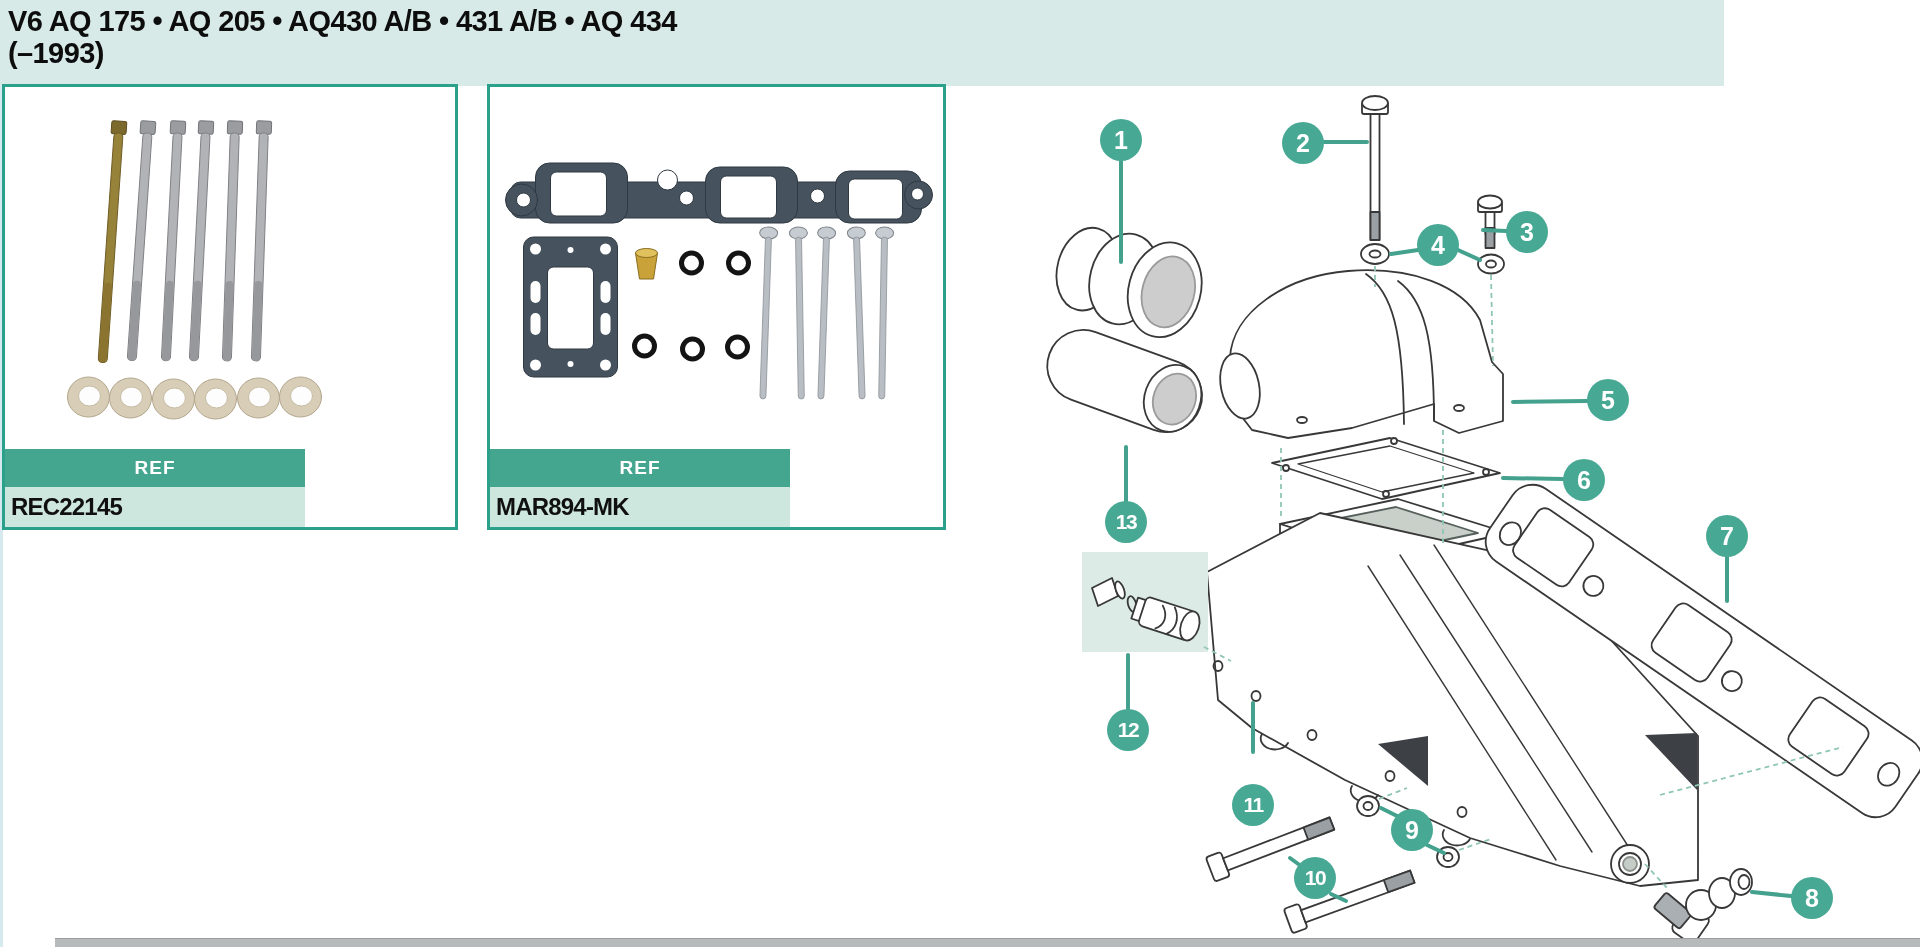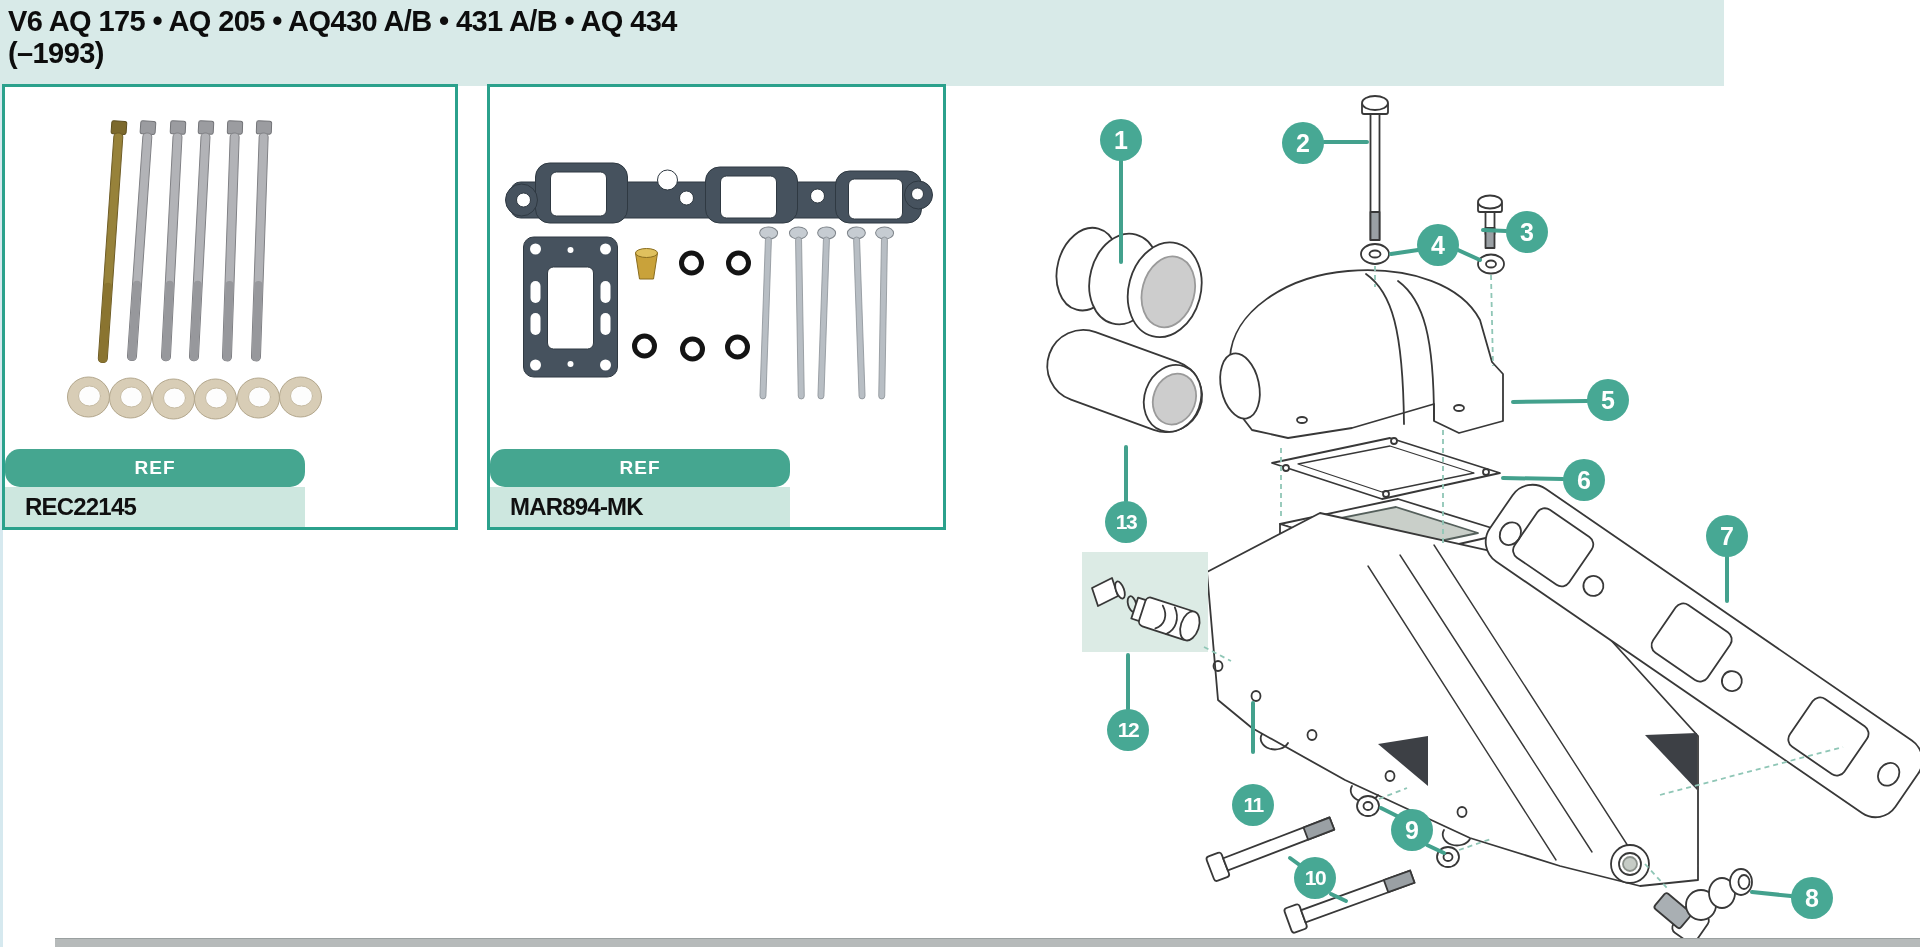--- a/index.html
+++ b/index.html
@@ -18,25 +18,25 @@
     border:3px solid #2ba18c;box-sizing:border-box;cursor:pointer;
   }
   .card-1{left:2px;width:456px;}
   .card-2{left:487px;width:459px;}
   .photo{position:absolute;left:0;top:0;right:0;height:362px;overflow:hidden;}
   .photo svg{display:block;width:100%;height:100%;}
   .card-bottom{position:absolute;left:0;bottom:0;right:0;height:78px;display:flex;}
   .ref-col{width:300px;display:flex;flex-direction:column;}
   .ref-banner{
     height:38px;background:#45a690;color:#ffffff;font-weight:bold;font-size:19px;
-    display:flex;align-items:center;justify-content:center;letter-spacing:1px;border-radius:15px;
+    display:flex;align-items:center;justify-content:center;letter-spacing:1px;
   }
   .part-number{
     height:40px;background:#cde7df;color:#101010;font-weight:bold;font-size:24px;
-    display:flex;align-items:center;padding-left:20px;letter-spacing:-0.8px;box-sizing:border-box;text-align:right;
+    display:flex;align-items:center;padding-left:6px;letter-spacing:-0.8px;box-sizing:border-box;text-align:right;
   }
   .diagram-num{
     flex:1;display:flex;align-items:center;justify-content:center;
     font-family:"DejaVu Sans",sans-serif;font-size:48px;color:#111111;
   }
   #diagram{position:absolute;left:950px;top:70px;width:970px;height:877px;}
   .callout{
     position:absolute;width:42px;height:42px;border-radius:50%;background:#47a894;
     color:#ffffff;font-weight:bold;font-size:25px;display:flex;align-items:center;
     justify-content:center;font-family:"Liberation Sans",sans-serif;

